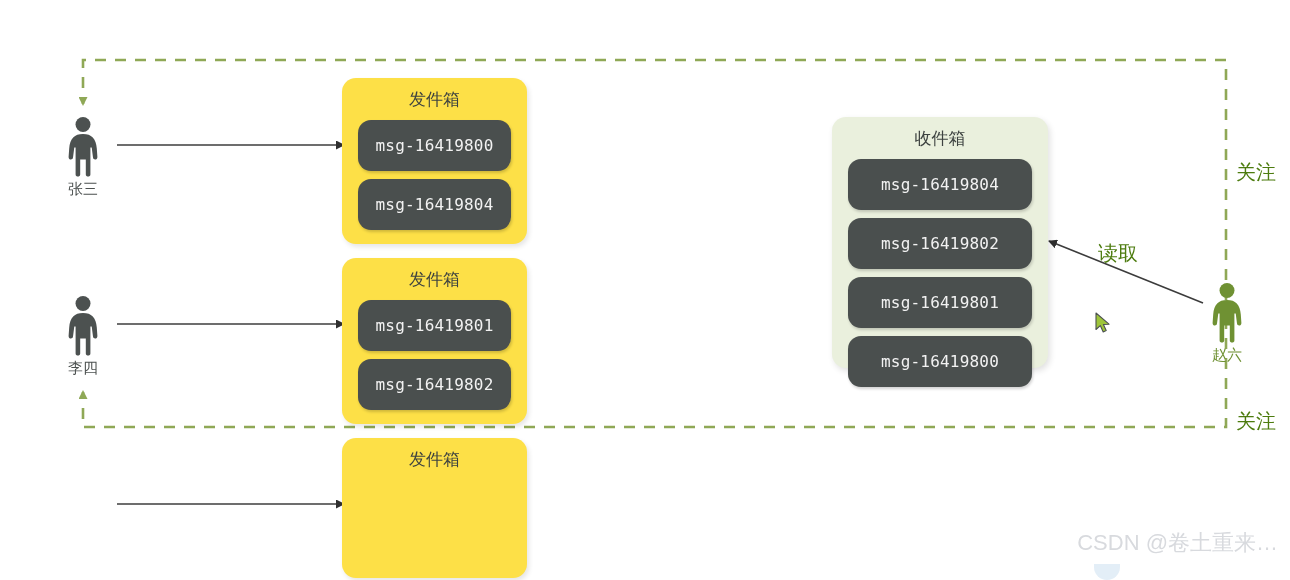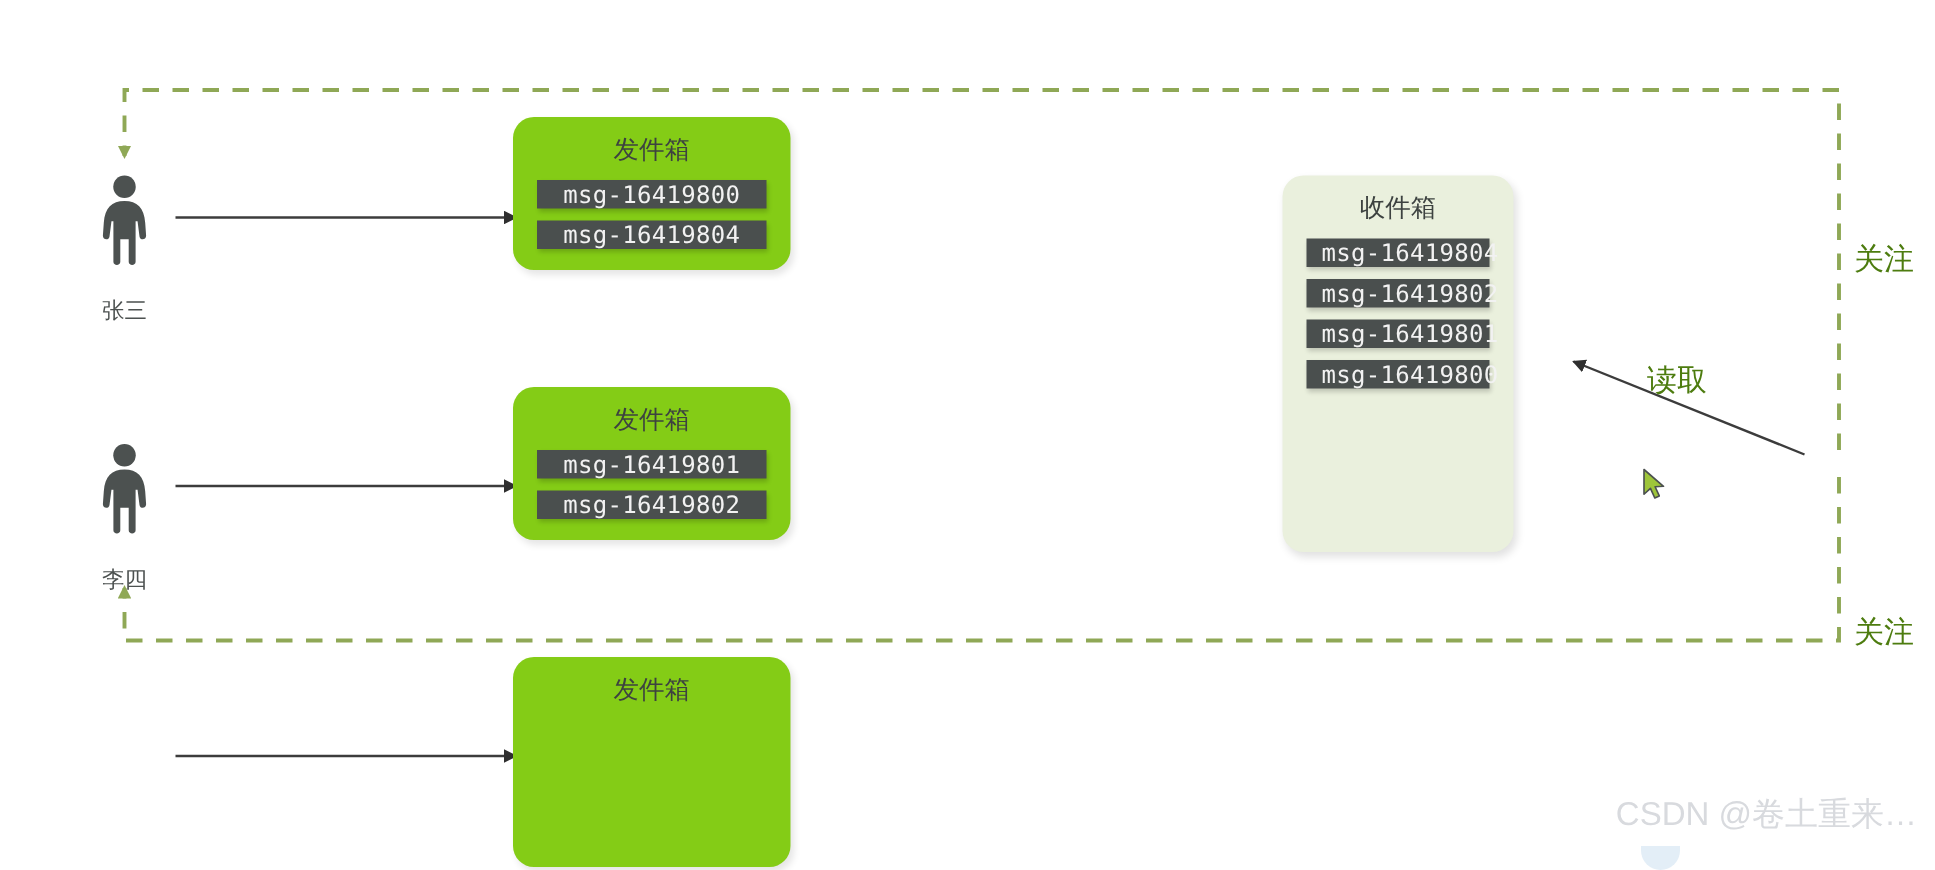--- a/index.html
+++ b/index.html
@@ -45,57 +45,57 @@
     width: 64px;
     text-align: center;
   }
   .person .glyph {
     display: block;
     margin: 0 auto;
   }
   .person .pname {
     display: block;
     font-size: 15px;
-    margin-top: 20px;
+    margin-top: 2px;
     white-space: nowrap;
   }
   .person.dark .pname { color: #4c5150; }
   .person.green .pname { color: #6f9133; }
 
   
   .box {
     position: absolute;
     border-radius: 14px;
     box-sizing: border-box;
     padding: 10px 16px 14px 16px;
   }
   .box.outbox {
-    background: #84cc16;
+    background: #fde047;
     box-shadow: 2px 3px 5px rgba(0,0,0,0.10);
   }
   .box.inbox {
     background: #eaf0dd;
     box-shadow: 2px 3px 6px rgba(0,0,0,0.12);
   }
   .box-title {
     text-align: center;
     font-size: 17px;
     color: #3d4240;
     margin-bottom: 9px;
     white-space: nowrap;
   }
   .msg {
     background: #4a4f4e;
     color: #f2f2f2;
-    border-radius: 0;
+    border-radius: 13px;
     font-family: "DejaVu Sans Mono", "Liberation Mono", monospace;
     font-size: 16px;
     letter-spacing: 0.2px;
     text-align: center;
-    padding: 0 10px;
+    padding: 16px 10px;
     margin-bottom: 8px;
     white-space: nowrap;
     box-shadow: 1px 2px 3px rgba(0,0,0,0.18);
   }
   .msg:last-child { margin-bottom: 0; }
 
   
   .edge-label {
     position: absolute;
     font-size: 20px;
@@ -186,38 +186,49 @@
       <path d="M19,18 C10.5,18 6,22.5 5.2,32.5 L4.6,41 C4.4,44 8.6,44.6 9,41.6 L10.3,31.5
                L11.6,31.5 L11.6,58.5 C11.6,61.3 16.2,61.3 16.2,58.5 L16.2,43.5
                L21.8,43.5 L21.8,58.5 C21.8,61.3 26.4,61.3 26.4,58.5 L26.4,31.5
                L27.7,31.5 L29,41.6 C29.4,44.6 33.6,44 33.4,41 L32.8,32.5
                C32,22.5 27.5,18 19,18 Z" fill="#4c5150"></path>
     </svg>
     <span class="pname">李四</span>
   </div>
 
 
+  <div class="person green" style="left:1195px; top:282px;">
+    <svg class="glyph" width="38" height="62" viewBox="0 0 38 62">
+      <circle cx="19" cy="8.5" r="7.5" fill="#6f9133"></circle>
+      <path d="M19,18 C10.5,18 6,22.5 5.2,32.5 L4.6,41 C4.4,44 8.6,44.6 9,41.6 L10.3,31.5
+               L11.6,31.5 L11.6,58.5 C11.6,61.3 16.2,61.3 16.2,58.5 L16.2,43.5
+               L21.8,43.5 L21.8,58.5 C21.8,61.3 26.4,61.3 26.4,58.5 L26.4,31.5
+               L27.7,31.5 L29,41.6 C29.4,44.6 33.6,44 33.4,41 L32.8,32.5
+               C32,22.5 27.5,18 19,18 Z" fill="#6f9133"></path>
+    </svg>
+    <span class="pname">赵六</span>
+  </div>
 
   <div class="box outbox" style="left:342px; top:78px; width:185px;">
     <div class="box-title">发件箱</div>
     <div class="msg">msg-16419800</div>
     <div class="msg">msg-16419804</div>
   </div>
 
   <div class="box outbox" style="left:342px; top:258px; width:185px;">
     <div class="box-title">发件箱</div>
     <div class="msg">msg-16419801</div>
     <div class="msg">msg-16419802</div>
   </div>
 
   <div class="box outbox" style="left:342px; top:438px; width:185px; height:140px;">
     <div class="box-title">发件箱</div>
   </div>
 
-  <div class="box inbox" style="left:855px; top:117px; width:154px; height:251px;">
+  <div class="box inbox" style="left:832px; top:117px; width:216px; height:251px;">
     <div class="box-title">收件箱</div>
     <div class="msg">msg-16419804</div>
     <div class="msg">msg-16419802</div>
     <div class="msg">msg-16419801</div>
     <div class="msg">msg-16419800</div>
   </div>
 
   <div class="edge-label" style="left:1098px; top:240px;">读取</div>
 
   <div class="edge-label" style="left:1236px; top:159px;">关注</div>

